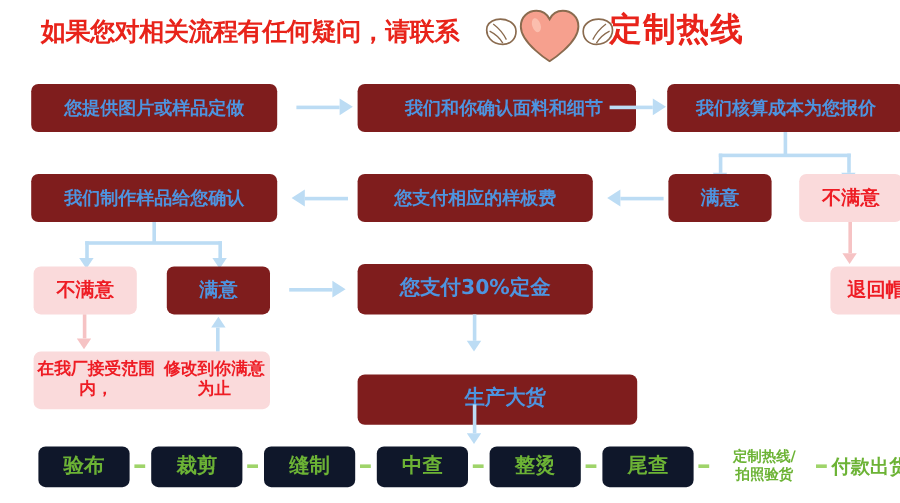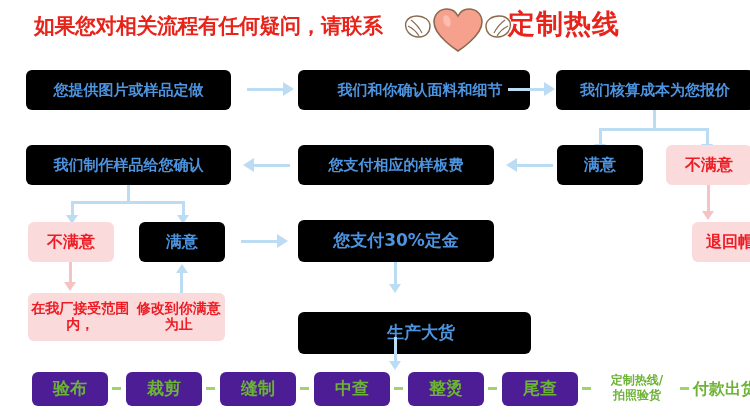--- a/index.html
+++ b/index.html
@@ -29,23 +29,23 @@
   
   .node{
     position:absolute;
     display:flex;align-items:center;justify-content:center;
     text-align:center;
     border-radius:6px;
     font-weight:bold;
     line-height:1.12;
     box-sizing:border-box;
   }
-  .blue{background:#000000;color:#4d94e0;}
+  .blue{background:#7f1d1d;color:#4d94e0;}
   .pink{background:#fadadb;color:#ee1c24;}
-  .green{background:#4c1d95;color:#6cb335;}
+  .green{background:#0f172a;color:#6cb335;}
   .plain-green{background:transparent;color:#6cb335;}
 
   .f15{font-size:15px;}
   .f14{font-size:14px;}
   .f16{font-size:16px;}
   .f17{font-size:17px;}
   .f12{font-size:12px;}
 
   
   .conn{position:absolute;}

